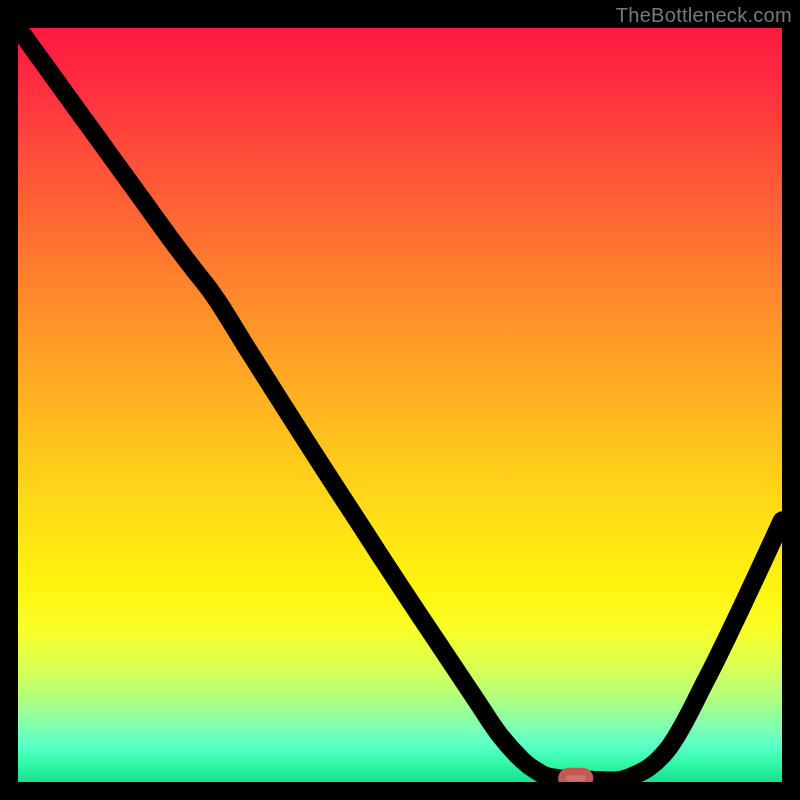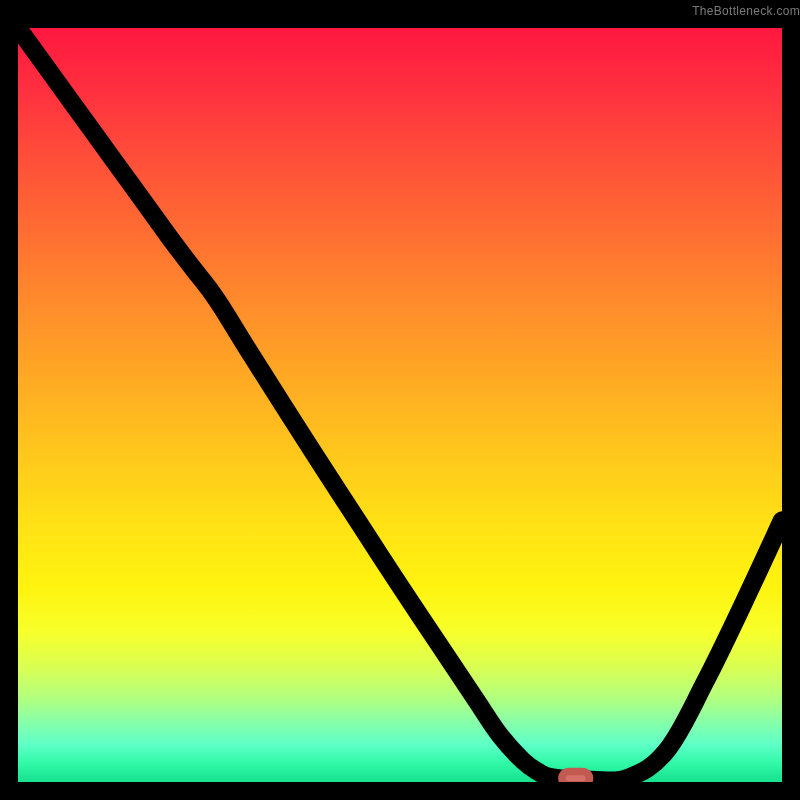--- a/index.html
+++ b/index.html
@@ -13,23 +13,23 @@
   }
   .stage {
     position: relative;
     width: 800px;
     height: 800px;
     background: #000;
   }
   .watermark {
     position: absolute;
     top: 4px;
-    right: 0;
+    right: 8px;
     color: #7a7a7a;
-    font-size: 12px;
+    font-size: 20px;
     font-weight: 500;
     letter-spacing: 0.3px;
     user-select: none;
   }
   .plot {
     position: absolute;
     left: 18px;
     top: 28px;
     width: 764px;
     height: 754px;

